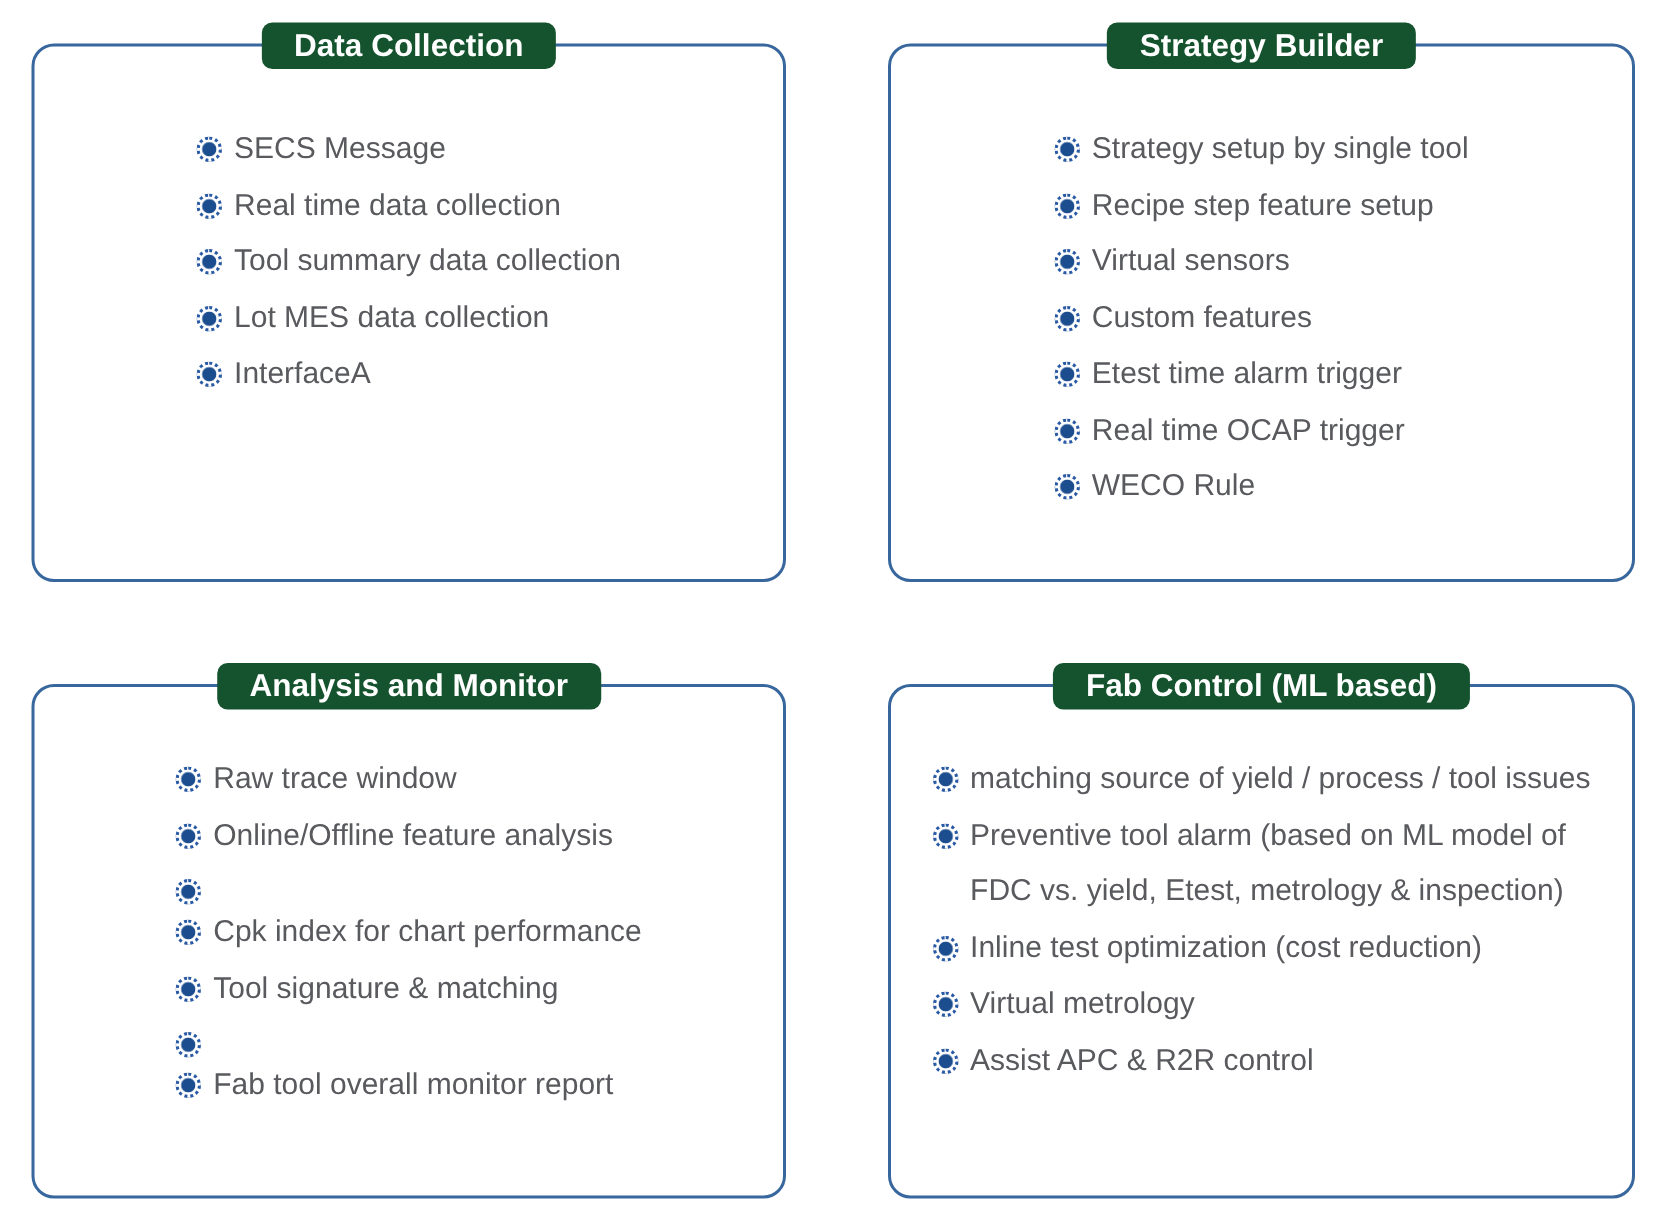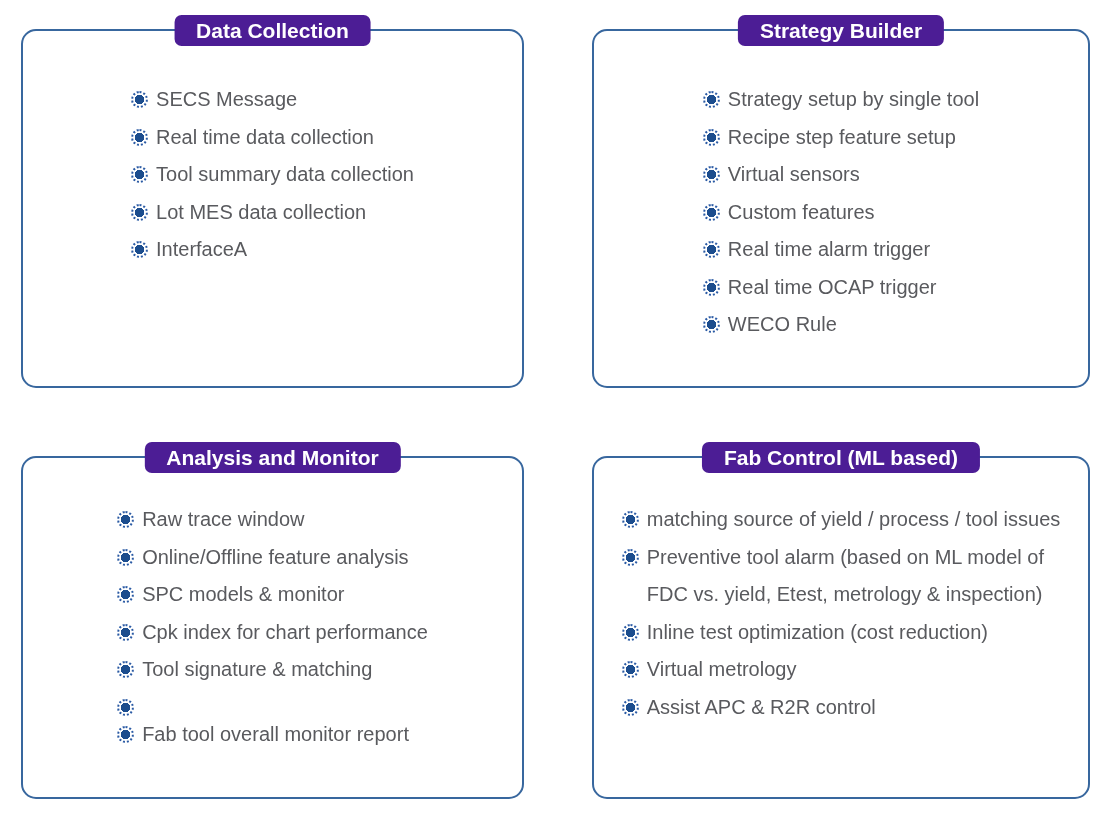--- a/index.html
+++ b/index.html
@@ -23,21 +23,21 @@
     position:relative;
     border:2px solid #38679E;
     border-radius:15px;
     box-sizing:border-box;
     background:#ffffff;
   }
   .banner{
     position:absolute;
     top:-16px;left:50%;
     transform:translateX(-50%);
-    background:#4c1d95;
+    background:#14532d;
     color:#ffffff;
     font-size:21px;
     font-weight:600;
     line-height:31px;
     padding:0 22px;
     border-radius:7px;
     white-space:nowrap;
   }
   .feature-list{
     list-style:none;
@@ -134,21 +134,21 @@
           </li>
           <li class="feature-item">
             <span class="bullet"></span>
             <div class="lines">
               <div class="line">Custom features</div>
             </div>
           </li>
           <li class="feature-item">
             <span class="bullet"></span>
             <div class="lines">
-              <div class="line">Real time alarm trigger</div>
+              <div class="line">Etest time alarm trigger</div>
             </div>
           </li>
           <li class="feature-item">
             <span class="bullet"></span>
             <div class="lines">
               <div class="line">Real time OCAP trigger</div>
             </div>
           </li>
           <li class="feature-item">
             <span class="bullet"></span>
@@ -171,23 +171,20 @@
             </div>
           </li>
           <li class="feature-item">
             <span class="bullet"></span>
             <div class="lines">
               <div class="line">Online/Offline feature analysis</div>
             </div>
           </li>
           <li class="feature-item">
             <span class="bullet"></span>
-            <div class="lines">
-              <div class="line">SPC models &amp; monitor</div>
-            </div>
           </li>
           <li class="feature-item">
             <span class="bullet"></span>
             <div class="lines">
               <div class="line">Cpk index for chart performance</div>
             </div>
           </li>
           <li class="feature-item">
             <span class="bullet"></span>
             <div class="lines">

